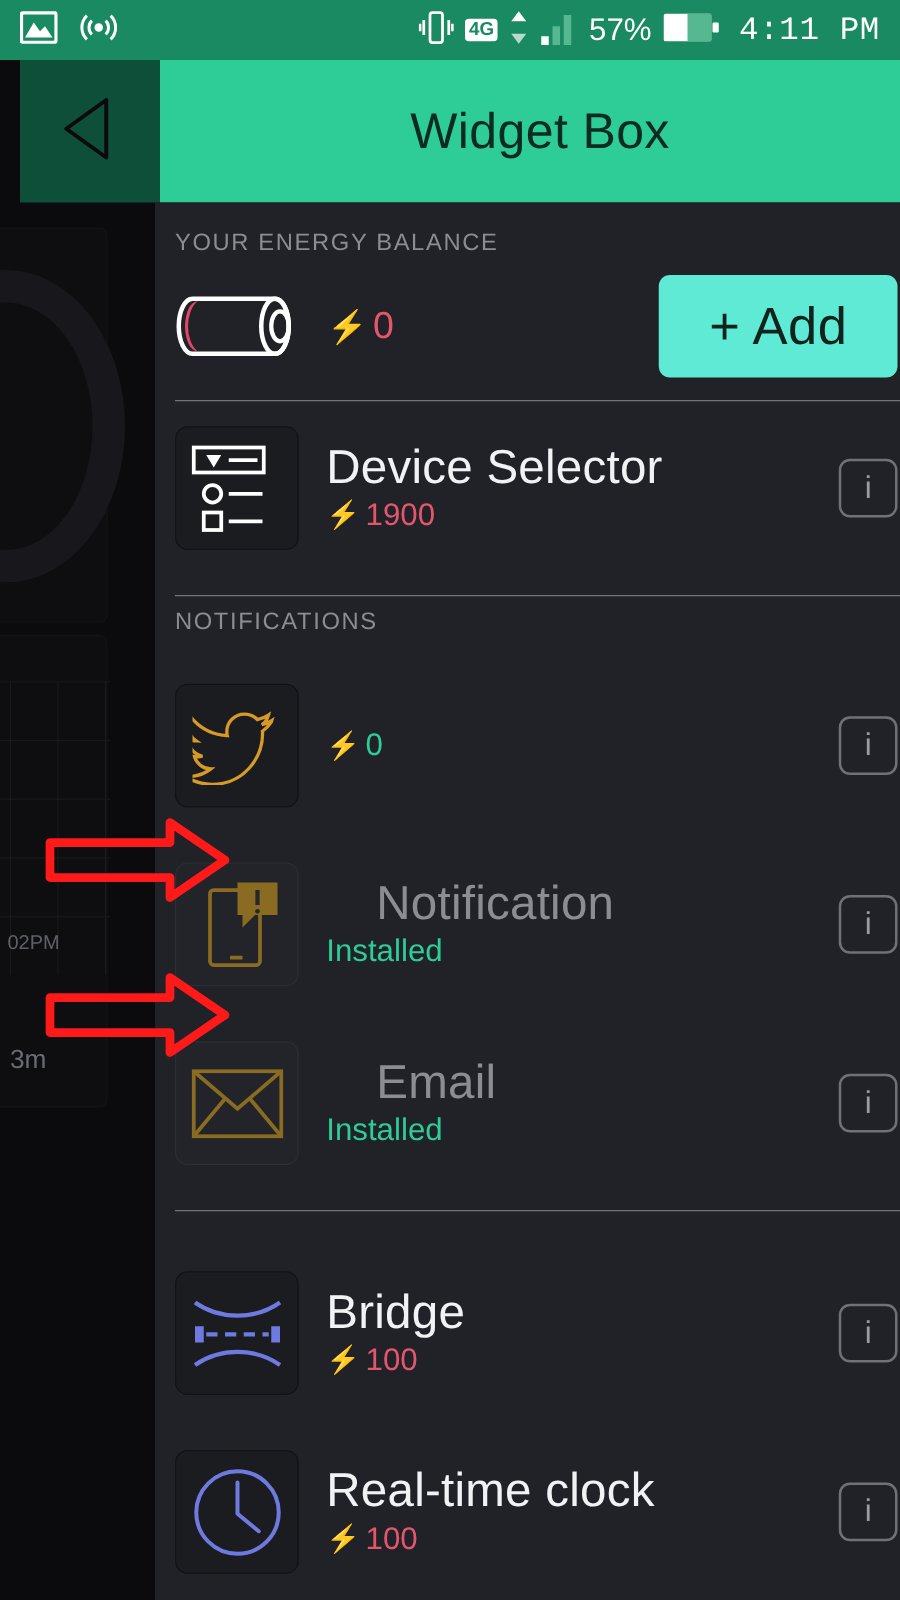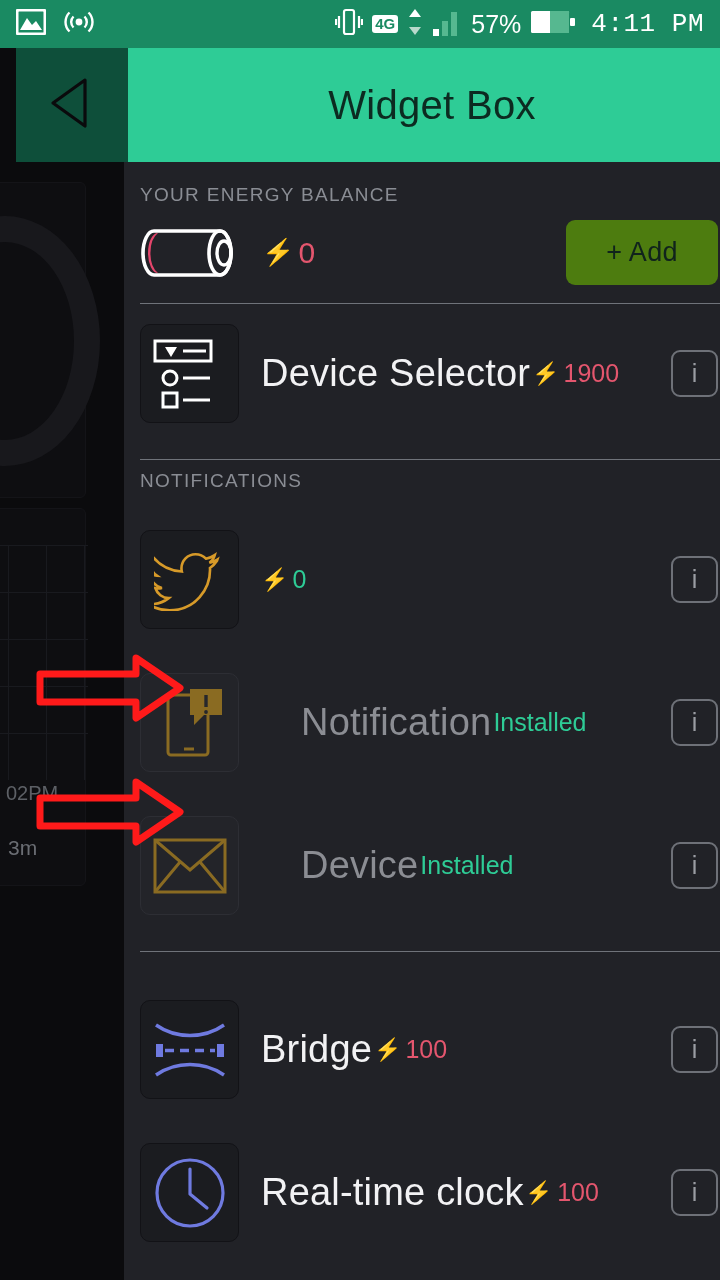--- a/index.html
+++ b/index.html
@@ -28,21 +28,21 @@
     overflow:hidden;
   }
   .bg-grid{
     position:absolute; left:-30px; top:545px; width:118px; height:235px;
     background-image:
       linear-gradient(to right,#191a1f 1px,transparent 1px),
       linear-gradient(to bottom,#191a1f 1px,transparent 1px);
     background-size:38px 47px;
   }
   .bg-lab{ position:absolute; color:#5d6066; font-size:15px; }
-  .bg-lab.t{ left:6px; top:782px; font-size:20px; }
+  .bg-lab.t{ left:6px; top:746px; font-size:16px; }
   .bg-lab.b{ left:8px; top:836px; font-size:21px; color:#6a6d73; }
 
   
   .statusbar{
     position:absolute; left:0; top:0; width:720px; height:48px;
     background:#1a8a62; display:flex; align-items:center; padding:0 16px;
   }
   .sb-left{ display:flex; align-items:center; gap:18px; }
   .sb-right{ margin-left:auto; display:flex; align-items:center; gap:9px;text-align:right; }
   .sb-time{ color:#fff; font-size:26px; letter-spacing:.5px; margin-left:6px;font-family:Liberation Mono, monospace; }
@@ -75,35 +75,35 @@
     padding:0 0 0 16px;
   }
   .divider{ height:1px; background:#6f737a; margin:0 8px 10px 16px; }
 
   .balance-row{ display:flex; align-items:center; padding:14px 14px 0 16px; }
   .batt{ position:relative; width:100px; height:52px; flex:none; }
   .batt svg{ display:block; }
   .balance-val{ color:#e4566e; font-size:30px; margin-left:22px; display:flex; align-items:center; gap:4px; }
   .bolt{ font-size:26px; }
   .add-btn{
-    margin-left:auto; background:#4d7c0f; color:#10231c;
-    font-size:27px; border-radius:9px; padding:17px 40px; border:none;
+    margin-left:auto; background:#5eead4; color:#10231c;
+    font-size:42px; border-radius:9px; padding:17px 40px; border:none;
     cursor:pointer; letter-spacing:.4px;
   }
 
   
   .row{ display:flex; align-items:center; padding:10px 14px 10px 16px; min-height:96px; }
   .thumb{
     width:99px; height:99px; flex:none; border-radius:10px;
     background:#26272c; border:1px solid #3a3c42;
     display:flex; align-items:center; justify-content:center;
   }
   .thumb.strong{ background:#1b1c20; border-color:#121216; }
   .thumb.dim{ background:#232429; border-color:#2d2e34; }
-  .rowtext{ margin-left:22px; display:flex; flex-direction:row; justify-content:center; gap:2px; }
+  .rowtext{ margin-left:22px; display:flex; flex-direction:column; justify-content:center; gap:2px; }
   .rowtitle{ color:#f2f2f4; font-size:38px; line-height:1.08; letter-spacing:.2px; }
   .rowtitle.dimmed{ color:#8b8d93;margin-left:40px; }
   .rowsub{ font-size:25px; display:flex; align-items:center; gap:4px; }
   .rowsub.red{ color:#e4566e; }
   .rowsub.green{ color:#2ecc96; }
   .rowsub .bolt{ font-size:22px; }
   .infobtn{
     margin-left:auto; width:47px; height:47px; flex:none;
     border:2px solid #6e7178; border-radius:9px; background:transparent;
     color:#9a9da3; font-size:25px; line-height:43px; text-align:center; cursor:pointer;
@@ -278,21 +278,21 @@
 
     <div class="row">
       <span class="thumb dim">
         <svg width="76" height="60" viewBox="0 0 76 60">
           <rect x="3" y="4" width="70" height="52" fill="none" stroke="#8a6b22" stroke-width="3"></rect>
           <path d="M3 4 L38 34 L73 4" fill="none" stroke="#8a6b22" stroke-width="3"></path>
           <path d="M3 56 L28 26 M73 56 L48 26" fill="none" stroke="#8a6b22" stroke-width="3"></path>
         </svg>
       </span>
       <span class="rowtext">
-        <span class="rowtitle dimmed">Device</span>
+        <span class="rowtitle dimmed">Email</span>
         <span class="rowsub green">Installed</span>
       </span>
       <button class="infobtn">i</button>
     </div>
 
     <div class="gap"></div>
     <div class="divider"></div>
 
     <div style="height:28px"></div>
 

